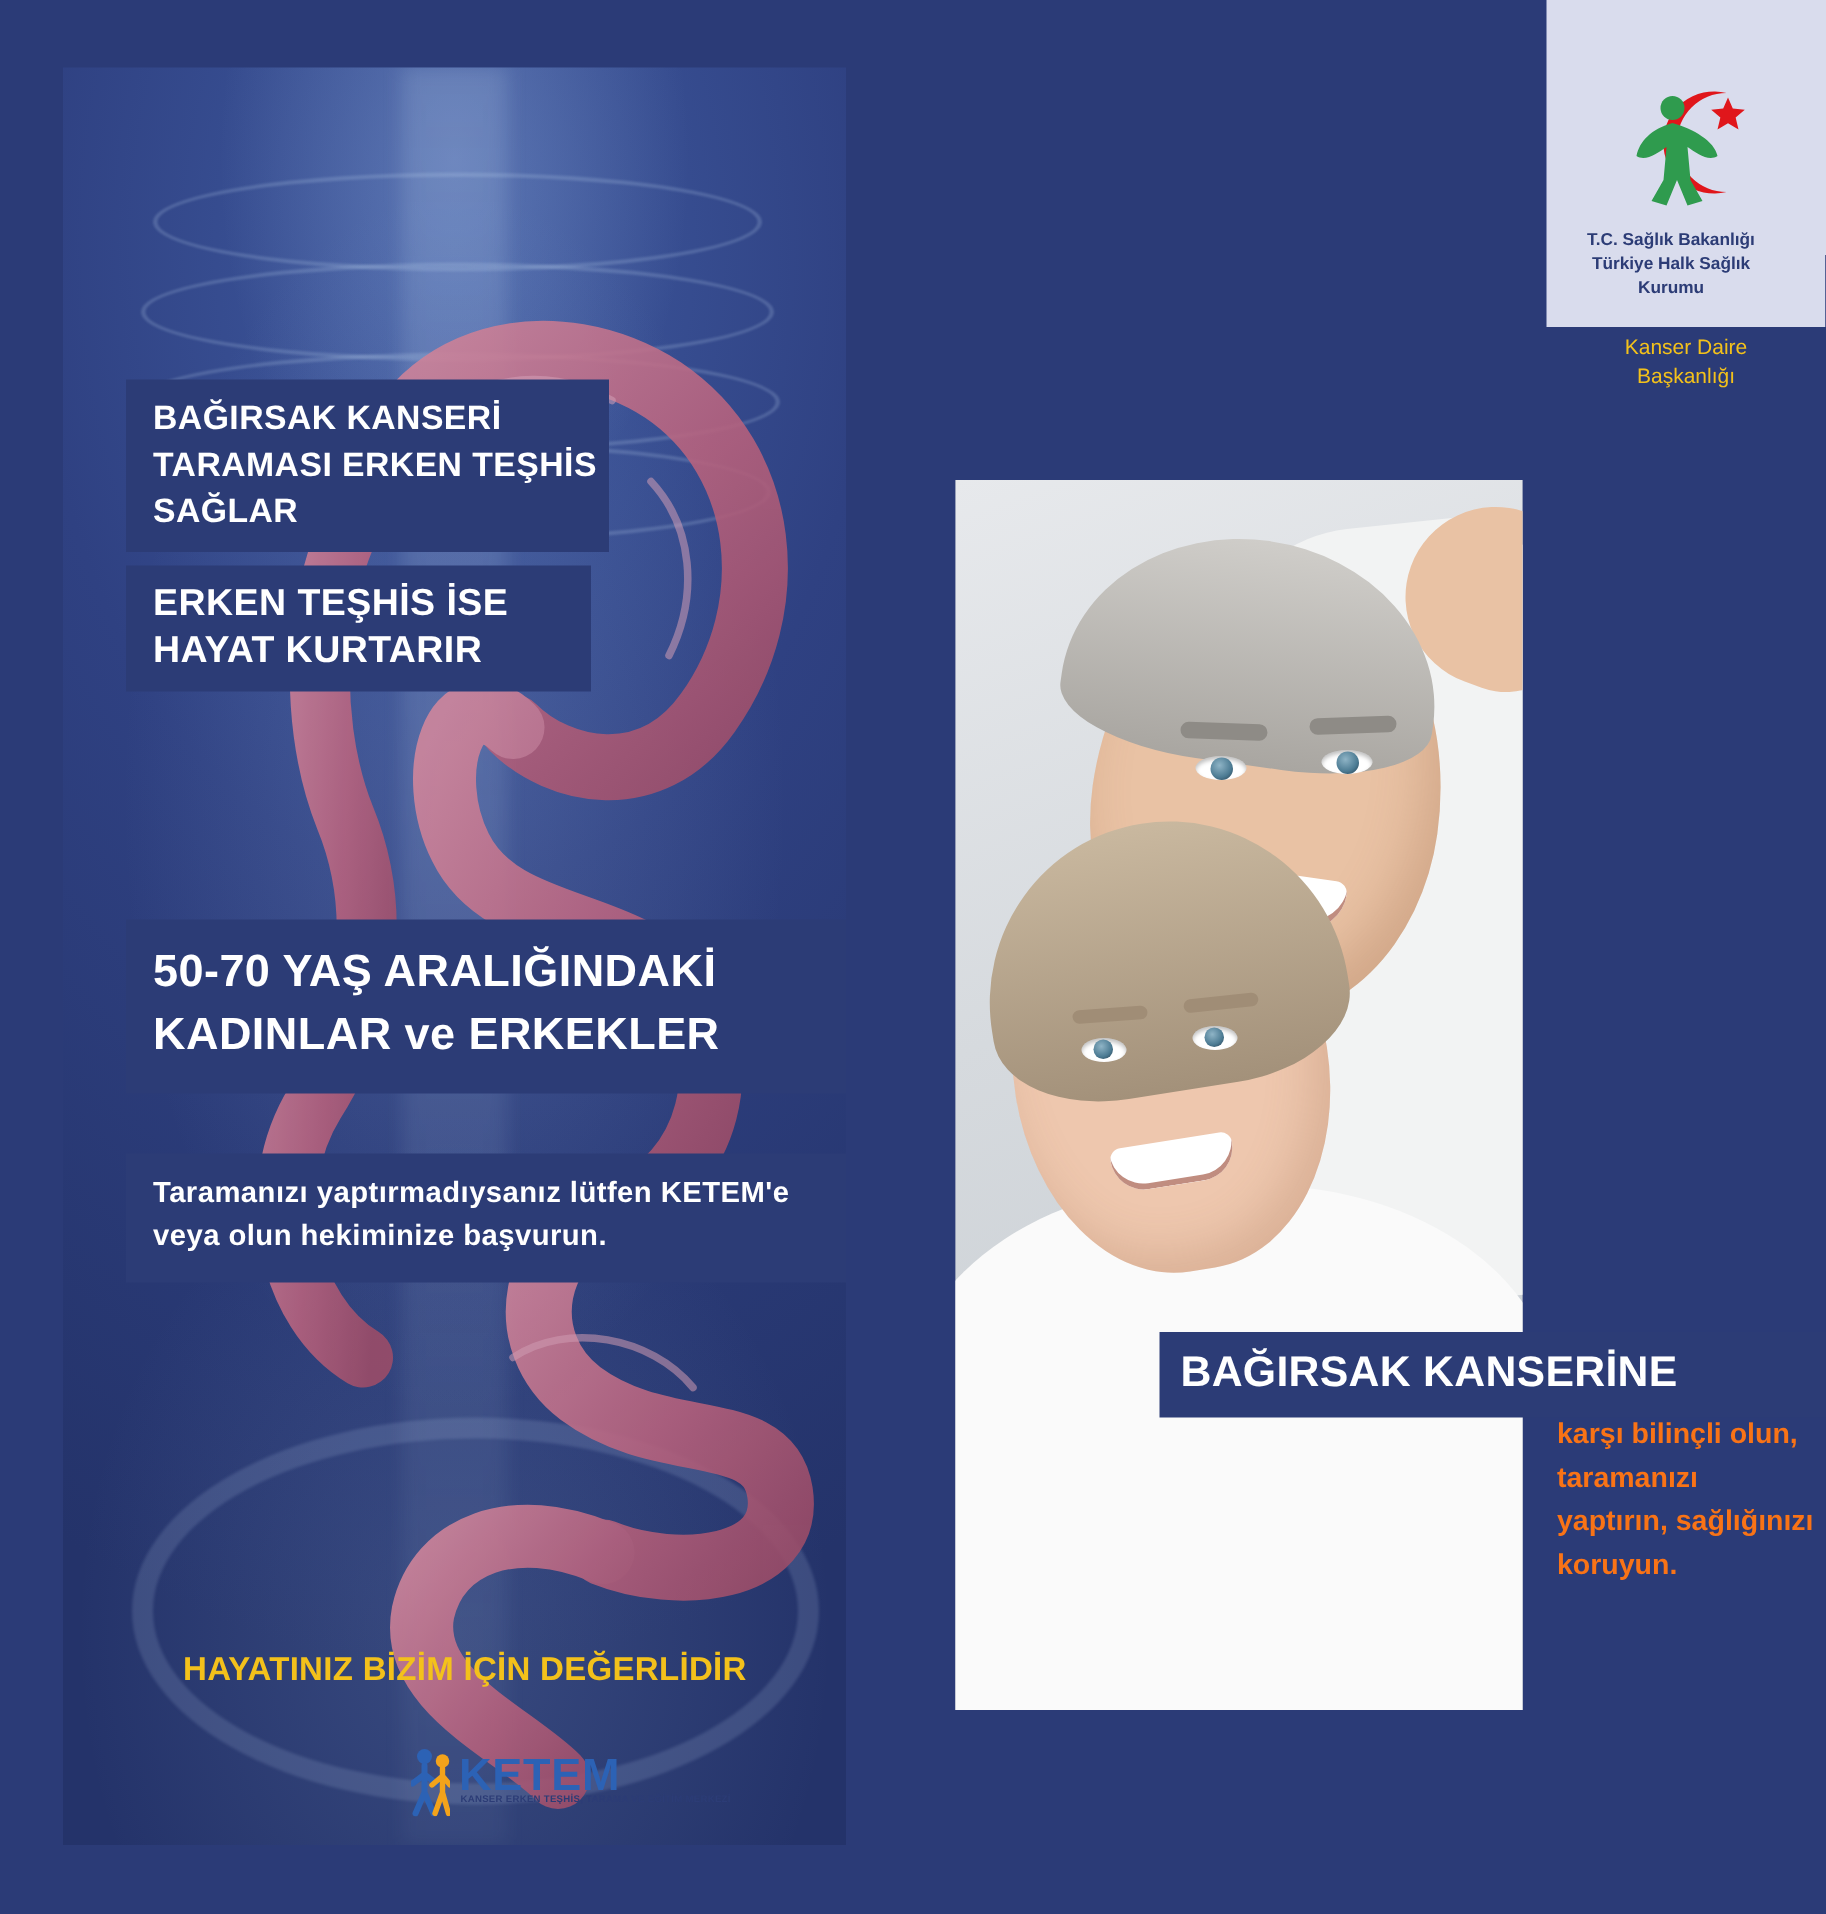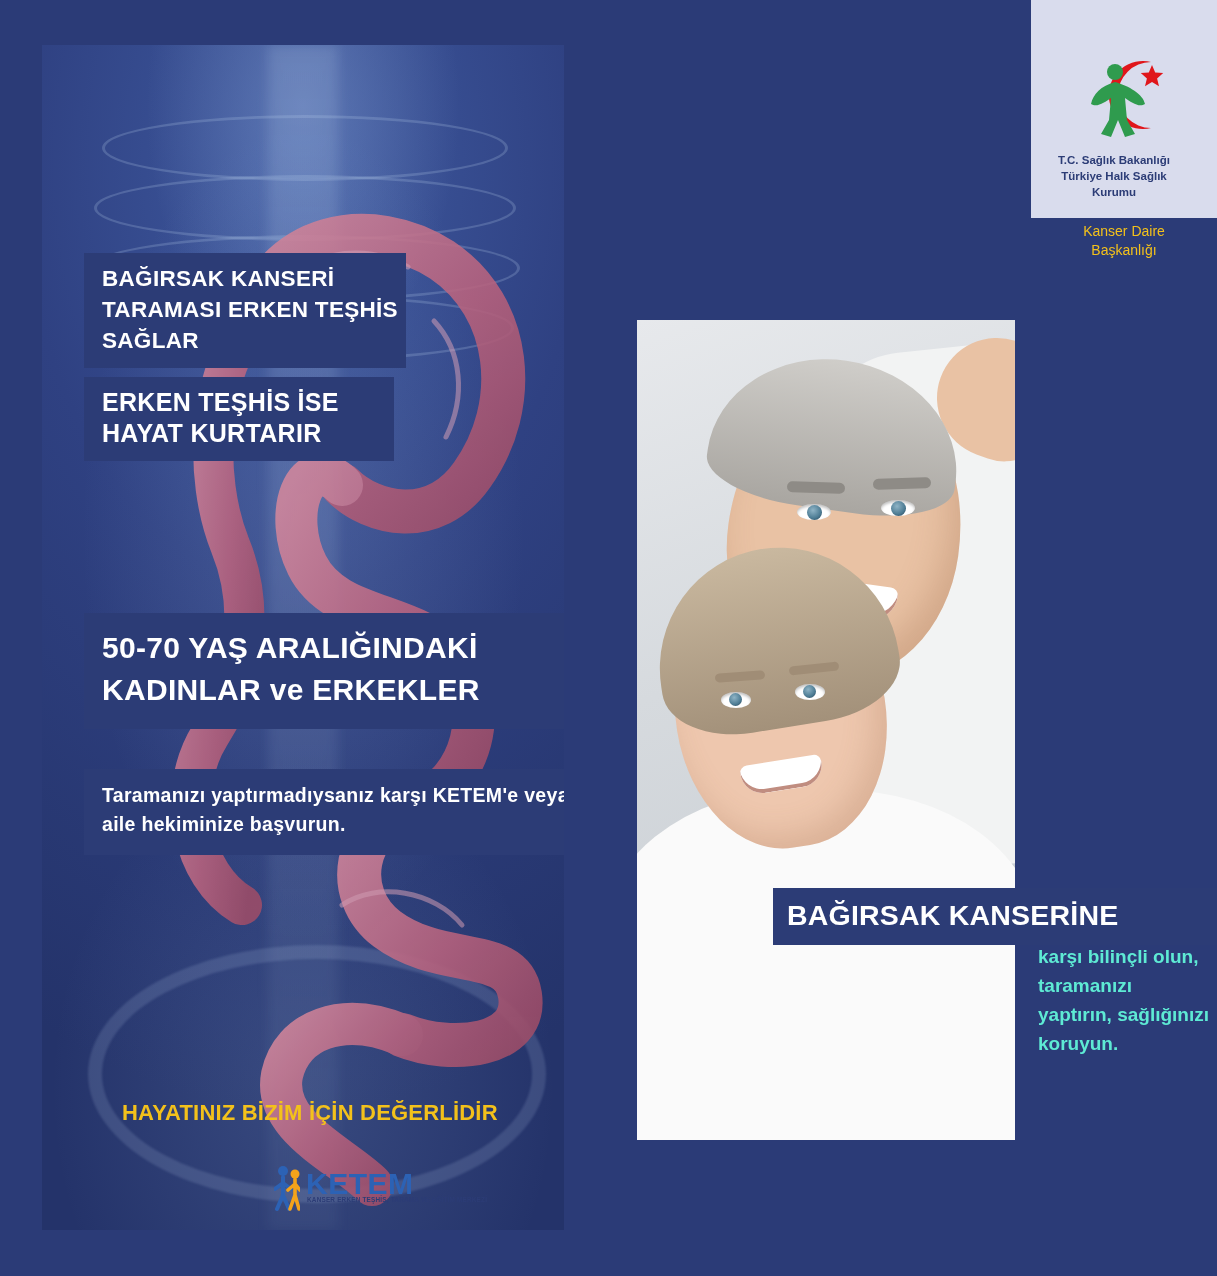--- a/index.html
+++ b/index.html
@@ -347,21 +347,21 @@
     margin-left: 13px;
   }
   #photo-subcaption {
     position: absolute;
     left: 1038px;
     top: 942px;
     width: 172px;
     font-size: 19px;
     font-weight: bold;
     line-height: 29px;
-    color: #5eead4;
+    color: #f97316;
   }
 </style>
 </head>
 <body>
 
 <div id="left-panel">
 
   <div id="torso"></div>
   <div id="spine"></div>
 
@@ -401,21 +401,21 @@
       </g>
     </g>
   </svg>
 
   <div class="navy-box" id="headline-1">BAĞIRSAK KANSERİ TARAMASI ERKEN TEŞHİS SAĞLAR</div>
 
   <div class="navy-box" id="headline-2">ERKEN TEŞHİS İSE HAYAT KURTARIR</div>
 
   <div class="navy-box" id="headline-3">50-70 YAŞ ARALIĞINDAKİ KADINLAR ve ERKEKLER</div>
 
-  <div class="navy-box" id="headline-4">Taramanızı yaptırmadıysanız karşı KETEM'e veya aile hekiminize başvurun.</div>
+  <div class="navy-box" id="headline-4">Taramanızı yaptırmadıysanız lütfen KETEM'e veya olun hekiminize başvurun.</div>
 
   <div id="slogan">HAYATINIZ BİZİM İÇİN DEĞERLİDİR</div>
 
   <div id="ketem-logo">
     <svg id="ketem-figure" viewBox="0 0 26 46">
       <circle cx="9" cy="6" r="5" fill="#2c62b5"></circle>
       <path d="M9 12 L9 30 M9 18 L1 24 M9 18 L17 24 M9 30 L3 44 M9 30 L15 44" stroke="#2c62b5" stroke-width="4" stroke-linecap="round" fill="none"></path>
       <circle cx="21" cy="9" r="4.5" fill="#f3a31b"></circle>
       <path d="M21 14 L21 30 M21 19 L14 25 M21 19 L26 25 M21 30 L16 44 M21 30 L25 44" stroke="#f3a31b" stroke-width="3.6" stroke-linecap="round" fill="none"></path>
     </svg>

